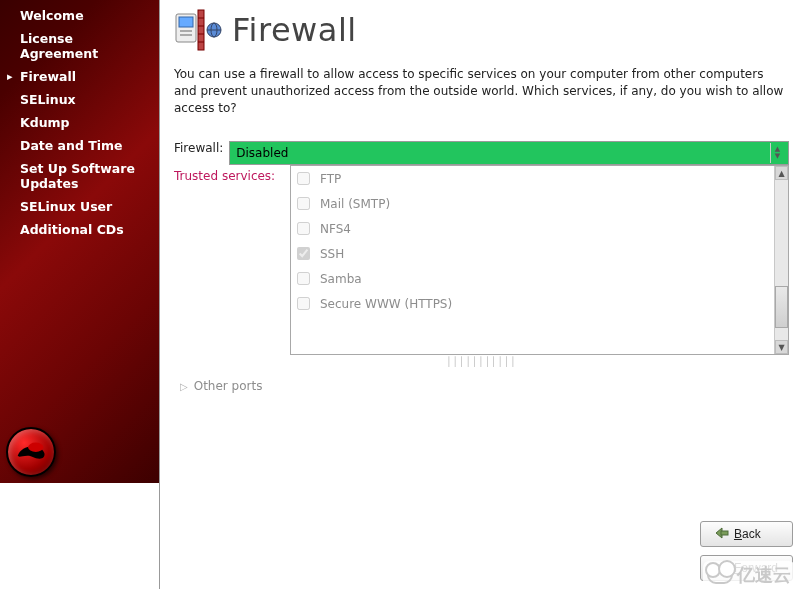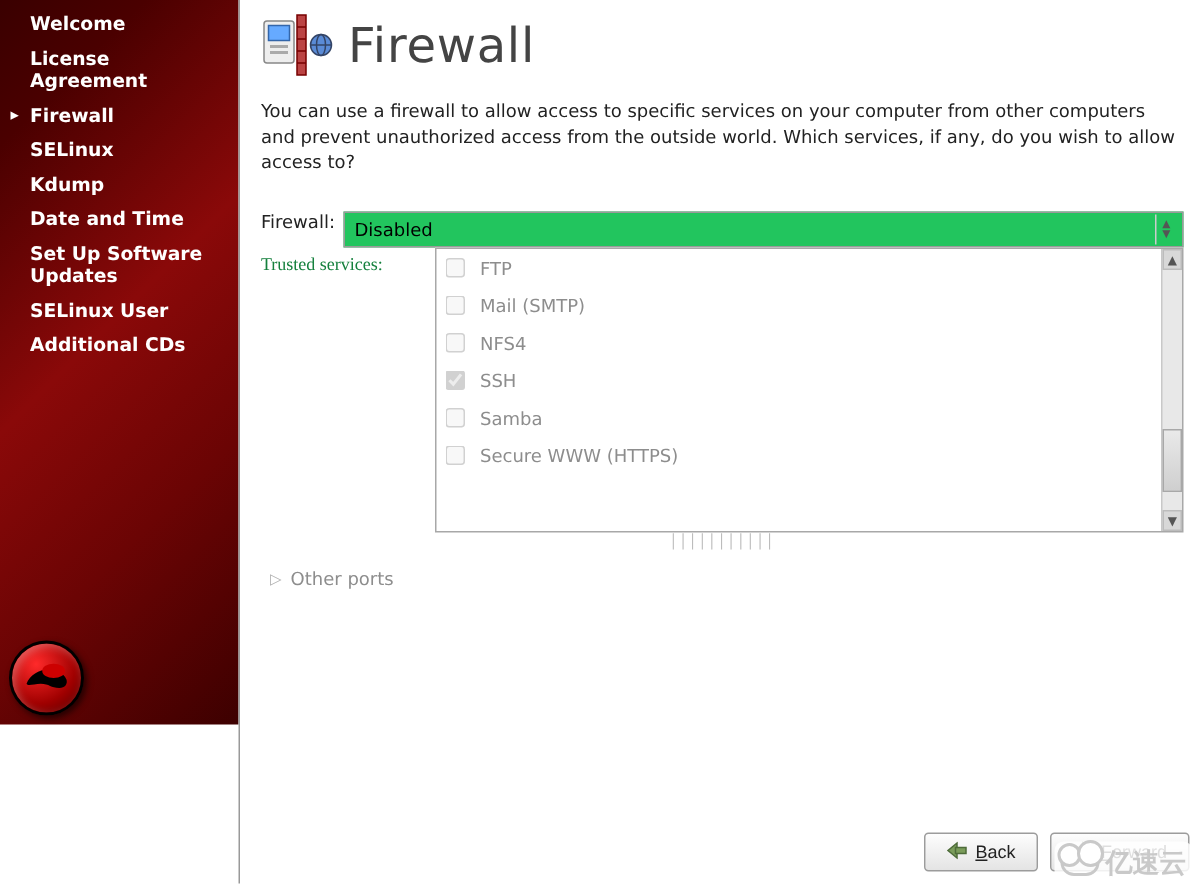--- a/index.html
+++ b/index.html
@@ -99,25 +99,24 @@
     border-left:1px solid #ccc;
     margin-left:auto;
     font-size:7px;line-height:7px;color:#555;
   }
   .trusted-row {
     display:flex;
     gap:8px;
     align-items:flex-start;
   }
   .trusted-label {
-    color:#15803d;
+    color:#be185d;
     padding-top:4px;
     width:108px;
     text-align:left;
-    font-family:Liberation Serif, serif;
   }
   .service-box {
     flex:1;
     border:1px solid #a8a8a8;
     height:190px;
     position:relative;
     display:flex;
     background:#fff;
   }
   .service-list {
@@ -170,21 +169,21 @@
     color:#8d8d8d;
     margin-top:12px;
     padding-left:6px;
   }
   .other-ports .tri {
     font-size:10px;color:#b0b0b0;
   }
   .button-bar {
     position:absolute;
     bottom:8px; right:6px;
-    display:flex; gap:8px;
+    display:flex; gap:8px;flex-direction:column;
   }
   .btn {
     height:26px;
     padding:0 14px;
     background:linear-gradient(#fdfdfd,#e4e4e4);
     border:1px solid #9c9c9c;
     border-radius:3px;
     display:flex;align-items:center;gap:5px;
     font-size:12px;color:#222;
     cursor:pointer;

